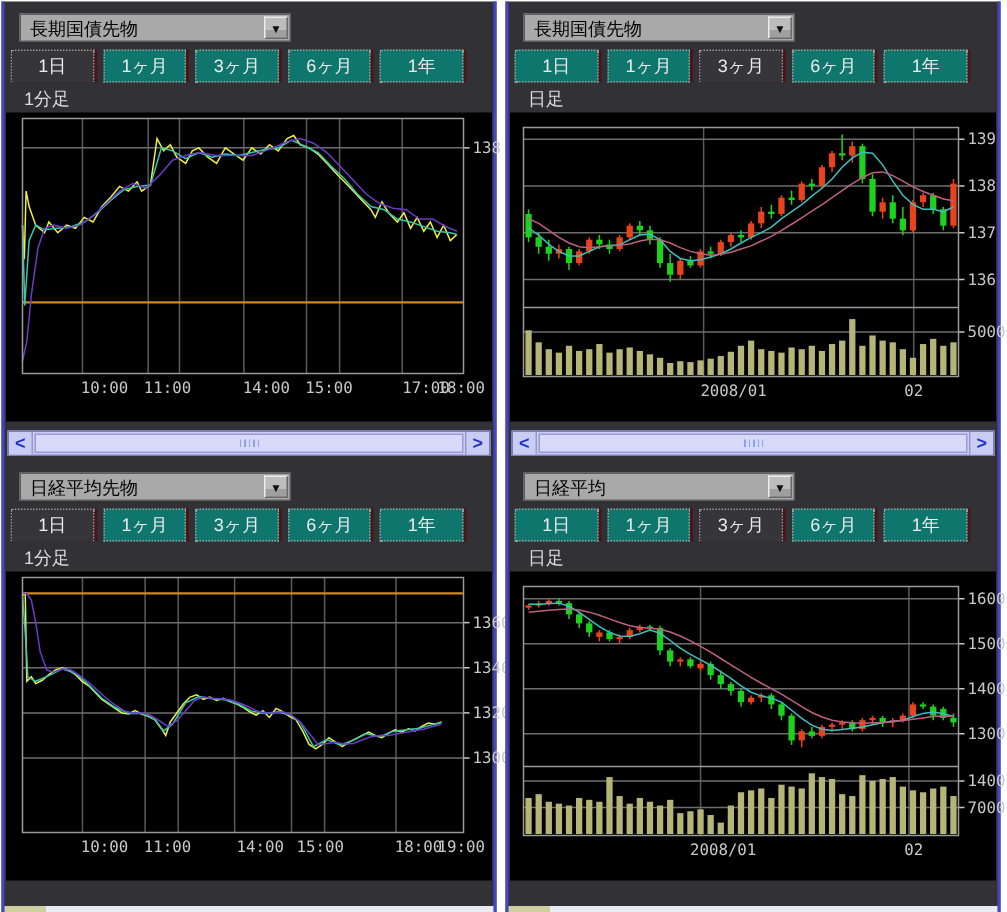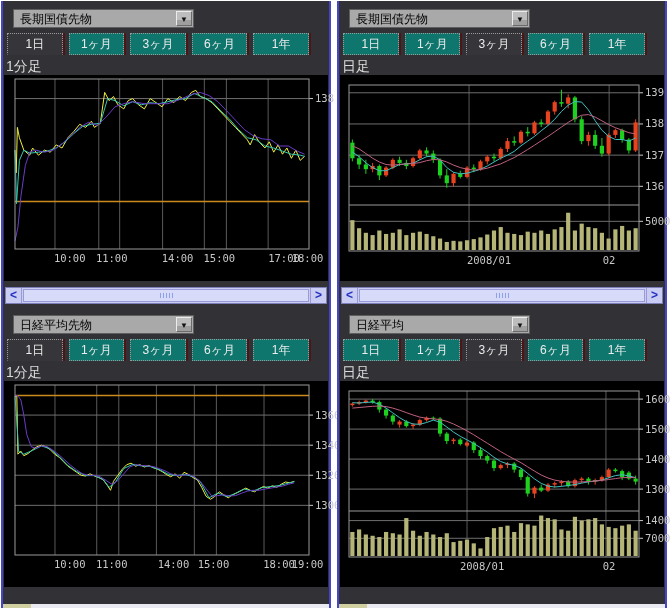--- a/index.html
+++ b/index.html
@@ -17,26 +17,26 @@
   
   .combo { position:absolute; top:8px; left:10px; width:181px; height:19px;
            background:#a9a9a9; border:1px solid #5e5e5e; }
   .combo-text { position:absolute; left:6px; top:1px; font-size:12px; color:#000; white-space:nowrap; }
   .combo-btn { position:absolute; right:1px; top:1px; bottom:1px; width:16px;
                background:linear-gradient(#bdbdbd 0 60%, #9f9f9f 60%); border:1px solid;
                border-color:#ececec #6a6a6a #6a6a6a #ececec;
                font-size:8px; line-height:15px; text-align:center; color:#111; }
 
   
-  .tabstrip { position:absolute; top:32px; left:4px; right:20px; height:22px; display:flex; gap:6px; }
+  .tabstrip { position:absolute; top:32px; left:4px; right:20px; height:22px; display:flex; gap:6px;justify-content:flex-end; }
   .tab { flex:1; font-size:12px; color:#ececec; text-align:center; line-height:20px;
          background:#0f766e; border:1px dotted #9a9a9a; box-shadow:2px 0 0 #4d1515; cursor:default; }
   .tab.selected { background:#35353a; border-bottom-color:transparent; }
 
-  .chart-label { position:absolute; top:57px; left:3px; font-size:14px; color:#dcdcdc; }
+  .chart-label { position:absolute; top:57px; left:13px; font-size:12px; color:#dcdcdc; }
   svg.chart { position:absolute; top:74px; left:1px; width:324px; height:206px;
               background:#000; overflow:visible; }
 
   
   .hscroll { position:absolute; top:286px; left:2px; right:2px; height:17px;
              background:#c9cdf3; border:1px solid #7d7dba; display:flex; }
   .sb-arrow { width:16px; line-height:14px; text-align:center; color:#2030c0;
               font-weight:bold; font-size:12px; background:#c9cdf3; }
   .sb-arrow.left  { border-right:1px solid #9a9ad0; }
   .sb-arrow.right { border-left:1px solid #9a9ad0; }

